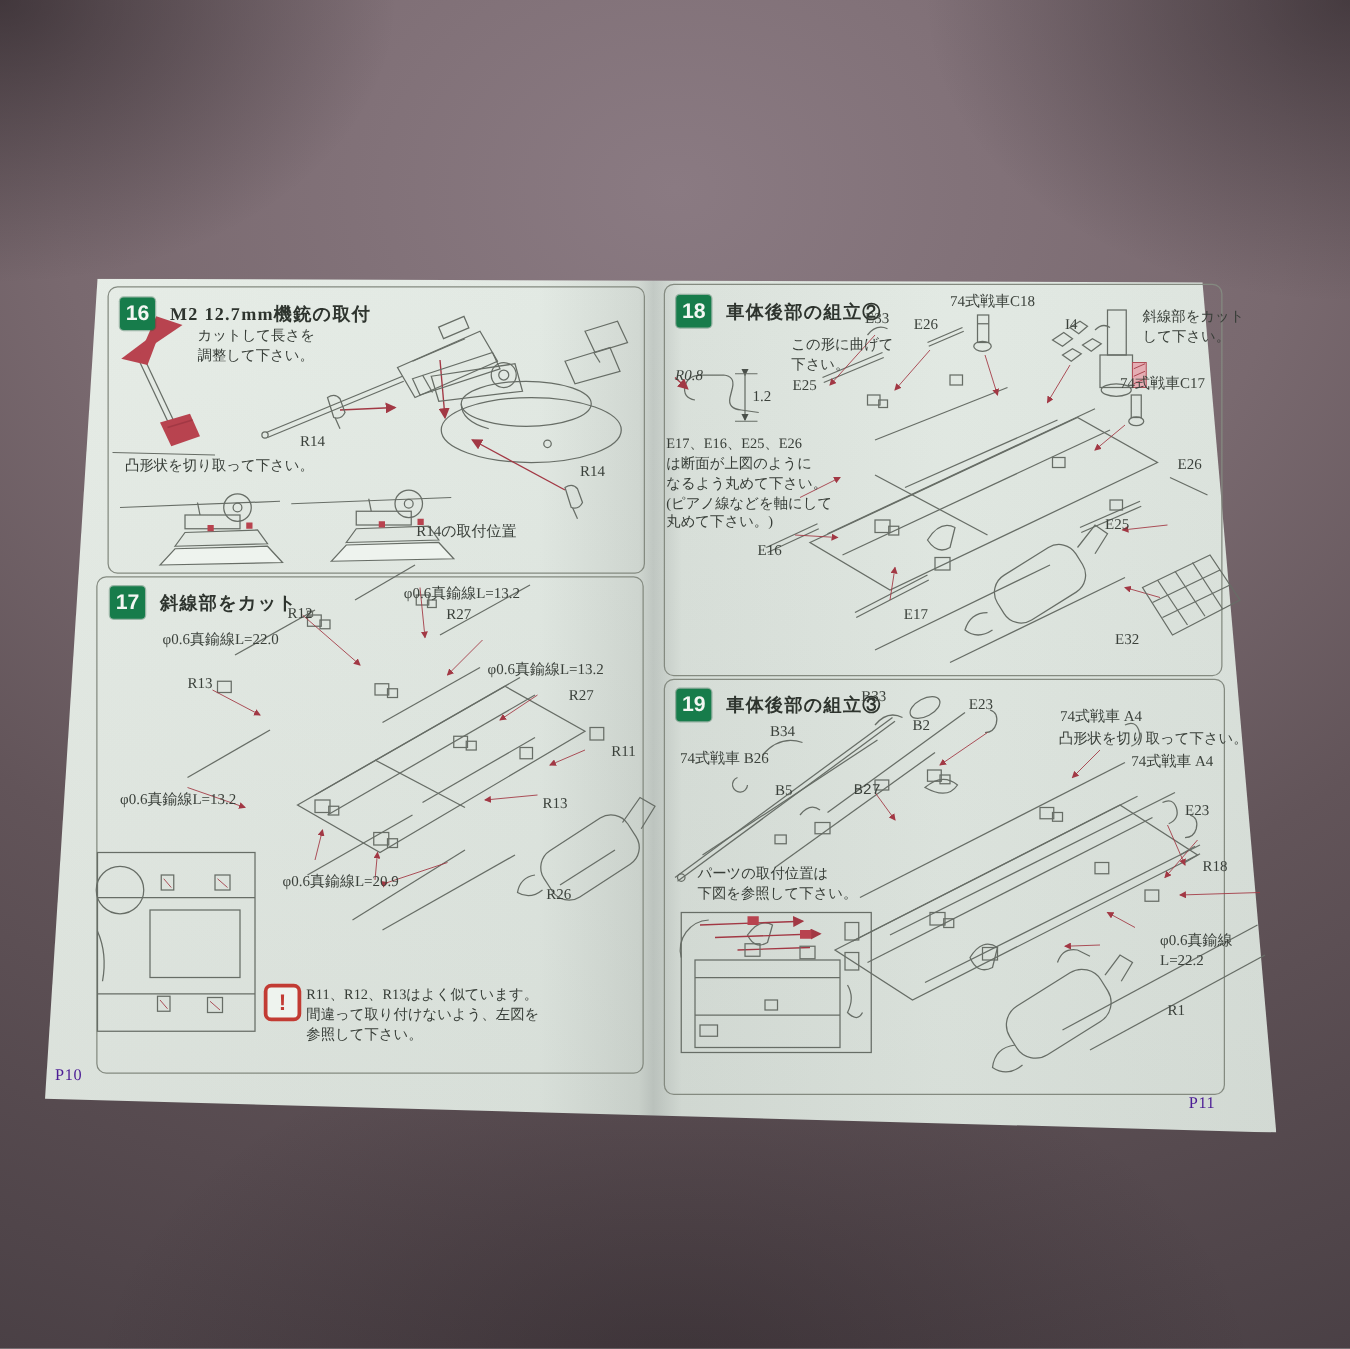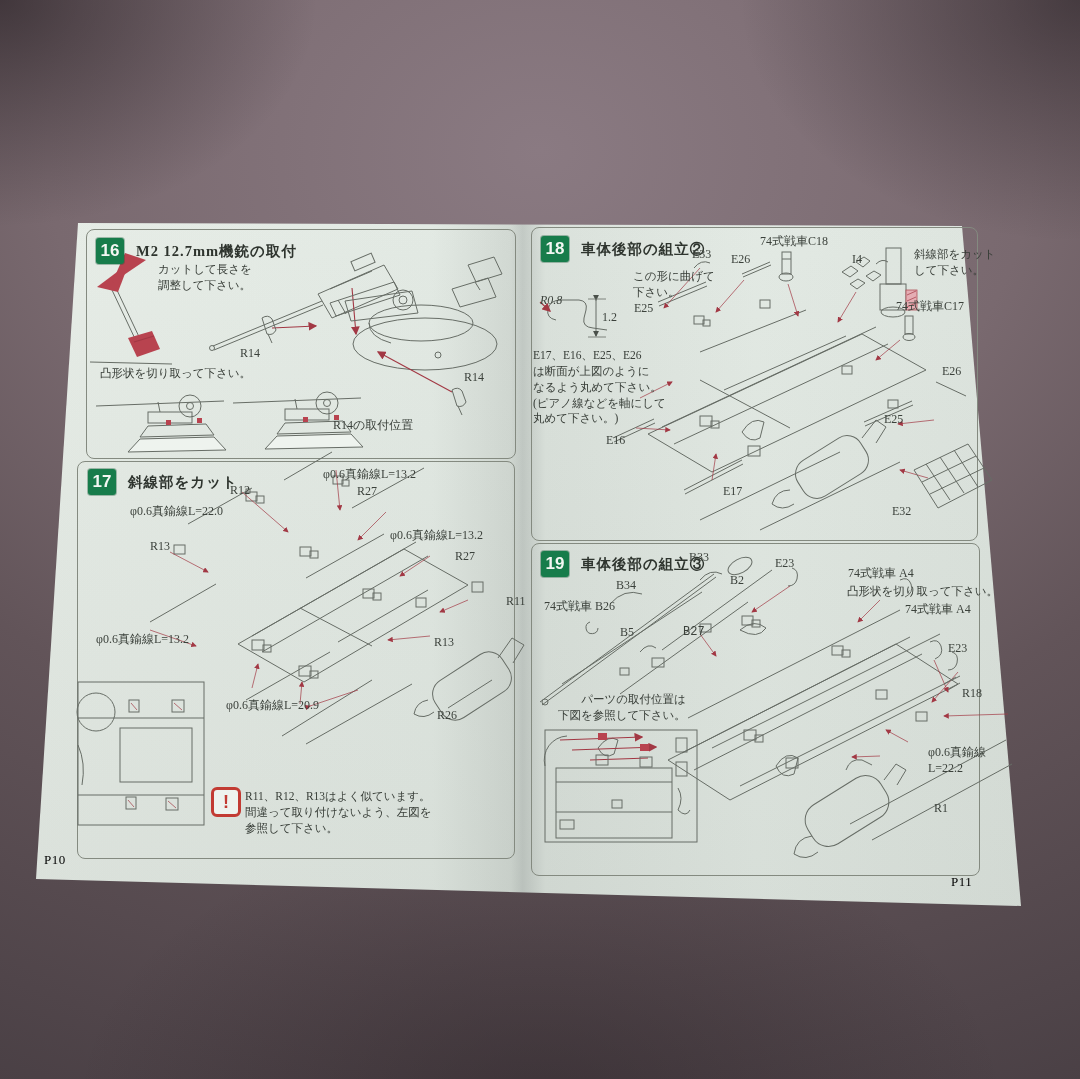--- a/index.html
+++ b/index.html
@@ -26,21 +26,21 @@
     display:flex;align-items:center;justify-content:center;
     font:bold 17px "Liberation Sans", sans-serif;border-radius:3px;
     box-shadow:0 0 0 1px rgba(20,90,55,.35);
   }
   .step-title{
     position:absolute;z-index:5;font-size:14.5px;font-weight:600;color:#2e342e;letter-spacing:1px;
     white-space:nowrap;
   }
   .lbl{position:absolute;z-index:5;font-size:12px;color:#3b413b;white-space:pre-line;line-height:1.3;}
   .note{position:absolute;z-index:5;font-size:11.5px;color:#373d37;white-space:pre-line;line-height:1.38;}
-  .pagenum{position:absolute;z-index:5;font-size:13px;color:#000000;letter-spacing:.5px;}
+  .pagenum{position:absolute;z-index:5;font-size:13px;color:#4c1d95;letter-spacing:.5px;}
   .warn-icon{
     position:absolute;z-index:5;width:24px;height:24px;border:3px solid #c23b33;border-radius:6px;
     display:flex;align-items:center;justify-content:center;background:#eef3ee;
   }
   .warn-icon span{color:#c23b33;font:bold 18px "Liberation Sans", sans-serif;line-height:1;}
   svg#art{position:absolute;left:0;top:0;z-index:3;pointer-events:none;}
   .ln{stroke:#676d66;fill:none;stroke-width:1;}
   .lnf{stroke:#676d66;fill:#eef3ee;stroke-width:1;}
   .thin{stroke-width:.8;}
   .red{stroke:#a23844;fill:none;stroke-width:1.1;}
@@ -401,21 +401,21 @@
 
 <div class="badge" style="left:88px;top:469px;">17</div>
 <div class="step-title" style="left:128px;top:473px;">斜線部をカット</div>
 <div class="lbl" style="left:323px;top:467px;">φ0.6真鍮線L=13.2</div>
 <div class="lbl" style="left:357px;top:484px;">R27</div>
 <div class="lbl" style="left:230px;top:483px;">R12</div>
 <div class="lbl" style="left:130px;top:504px;">φ0.6真鍮線L=22.0</div>
 <div class="lbl" style="left:150px;top:539px;">R13</div>
 <div class="lbl" style="left:390px;top:528px;">φ0.6真鍮線L=13.2</div>
 <div class="lbl" style="left:455px;top:549px;">R27</div>
-<div class="lbl" style="left:506px;top:594px;">R11</div>
+<div class="lbl" style="left:489px;top:594px;">R11</div>
 <div class="lbl" style="left:96px;top:632px;">φ0.6真鍮線L=13.2</div>
 <div class="lbl" style="left:434px;top:635px;">R13</div>
 <div class="lbl" style="left:226px;top:698px;">φ0.6真鍮線L=20.9</div>
 <div class="lbl" style="left:437px;top:708px;">R26</div>
 <div class="warn-icon" style="left:211px;top:787px;">
     <span>!</span>
   </div>
 <div class="note" style="left:245px;top:789px;">R11、R12、R13はよく似ています。
 間違って取り付けないよう、左図を
 参照して下さい。</div>
@@ -452,20 +452,20 @@
 <div class="lbl" style="left:544px;top:599px;">74式戦車 B26</div>
 <div class="lbl" style="left:620px;top:625px;">B5</div>
 <div class="lbl" style="left:730px;top:573px;">B2</div>
 <div class="lbl" style="left:683px;top:625px;font-family:Liberation Mono, monospace;">B27</div>
 <div class="lbl" style="left:775px;top:556px;">E23</div>
 <div class="lbl" style="left:848px;top:566px;">74式戦車  A4</div>
 <div class="note" style="left:847px;top:584px;">凸形状を切り取って下さい。</div>
 <div class="lbl" style="left:905px;top:602px;">74式戦車  A4</div>
 <div class="lbl" style="left:948px;top:641px;">E23</div>
 <div class="lbl" style="left:962px;top:686px;">R18</div>
-<div class="note" style="left:558px;top:692px;text-align:right;">パーツの取付位置は
+<div class="note" style="left:558px;top:692px;">パーツの取付位置は
 下図を参照して下さい。</div>
 <div class="lbl" style="left:934px;top:772px;margin-top:29px;">R1</div>
 <div class="lbl" style="left:928px;top:745px;">φ0.6真鍮線
 L=22.2</div>
 
 <div class="pagenum" style="left:44px;top:852px;">P10</div>
 <div class="pagenum" style="left:951px;top:874px;">P11</div>
 
 </body></html>

